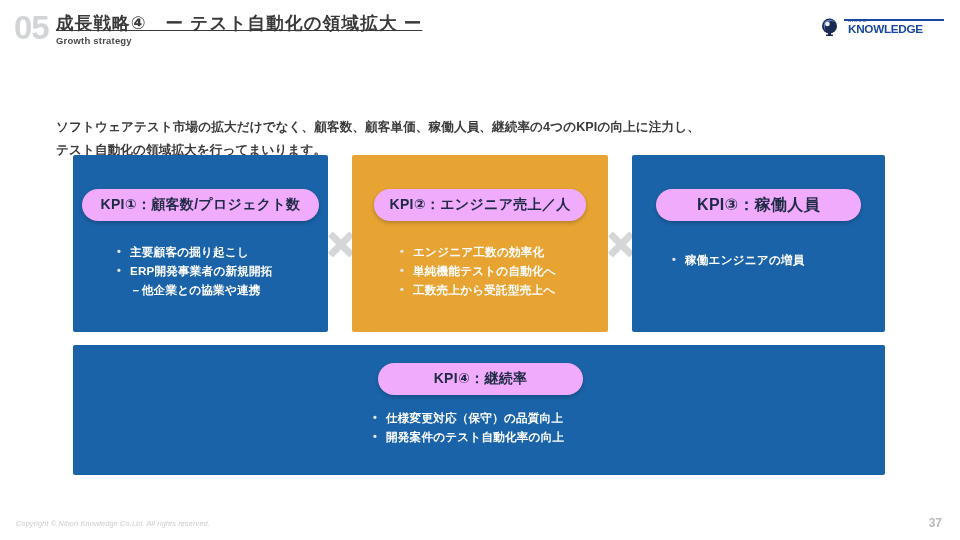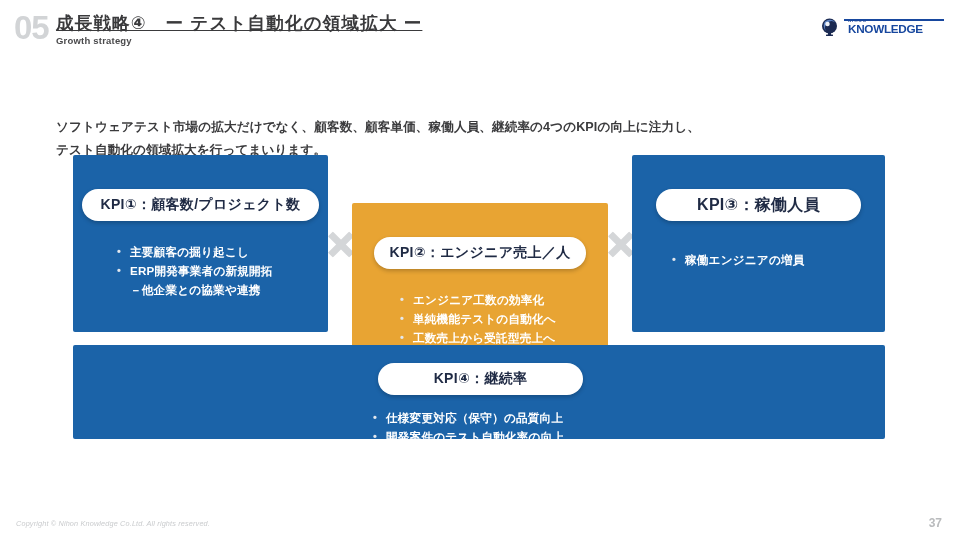--- a/index.html
+++ b/index.html
@@ -141,37 +141,37 @@
     position: absolute;
     top: 0;
     height: 177px;
     border-radius: 2px;
     box-sizing: border-box;
   }
   .kpi-box.blue   { background: #1b63a8; }
   .kpi-box.orange { background: #e8a433; }
 
   .box-1 { left: 0px;   width: 255px; }
-  .box-2 { left: 279px; width: 256px; margin-top: 48px; }
+  .box-2 { left: 279px; width: 256px; }
   .box-3 { left: 559px; width: 253px; }
 
   .row-bottom {
     position: absolute;
     left: 0;
     top: 190px;
     width: 812px;
-    height: 94px;
+    height: 130px;
     background: #1b63a8;
     border-radius: 2px;
   }
 
   
   .pill {
     position: absolute;
-    background: #ffffff;
+    background: #f0abfc;
     border-radius: 999px;
     display: flex;
     align-items: center;
     justify-content: center;
     color: #1f2a44;
     font-weight: bold;
     box-shadow: 0 2px 4px rgba(0,0,0,0.22);
     white-space: nowrap;
   }
   .pill-1 {

